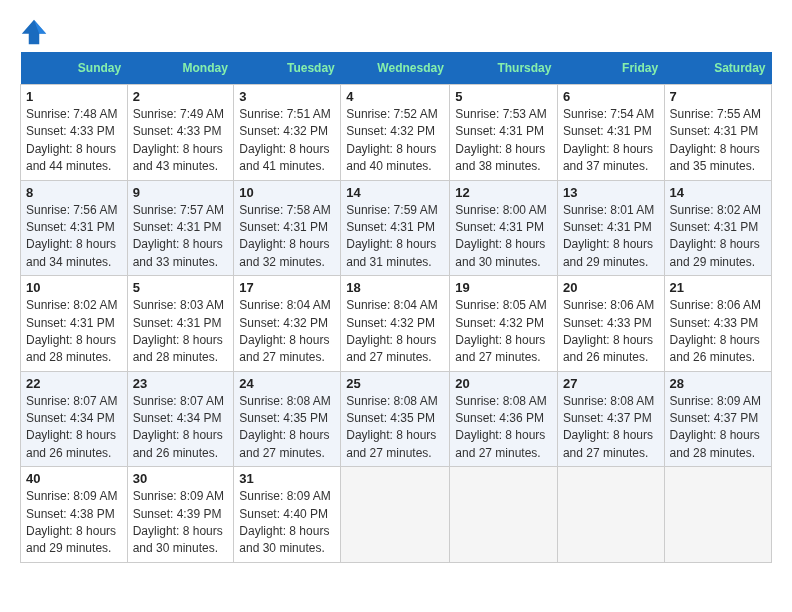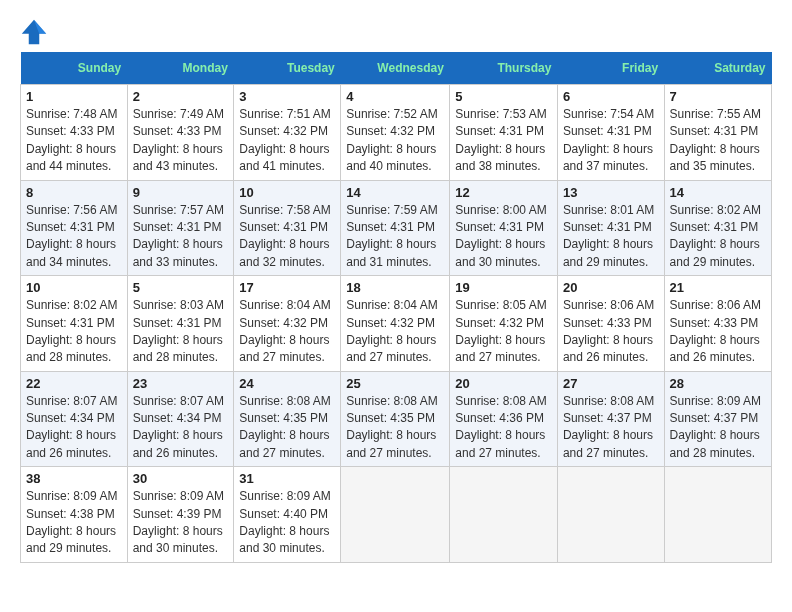--- a/index.html
+++ b/index.html
@@ -243,21 +243,21 @@
         <span class="day-num">27</span>
         <span class="day-info">Sunrise: 8:08 AM<br>Sunset: 4:37 PM<br>Daylight: 8 hours and 27 minutes.</span>
       </td>
           <td>
         <span class="day-num">28</span>
         <span class="day-info">Sunrise: 8:09 AM<br>Sunset: 4:37 PM<br>Daylight: 8 hours and 28 minutes.</span>
       </td>
         </tr>
         <tr>
           <td>
-        <span class="day-num">38</span>
+        <span class="day-num">40</span>
         <span class="day-info">Sunrise: 8:09 AM<br>Sunset: 4:38 PM<br>Daylight: 8 hours and 29 minutes.</span>
       </td>
           <td>
         <span class="day-num">30</span>
         <span class="day-info">Sunrise: 8:09 AM<br>Sunset: 4:39 PM<br>Daylight: 8 hours and 30 minutes.</span>
       </td>
           <td>
         <span class="day-num">31</span>
         <span class="day-info">Sunrise: 8:09 AM<br>Sunset: 4:40 PM<br>Daylight: 8 hours and 30 minutes.</span>
       </td>

